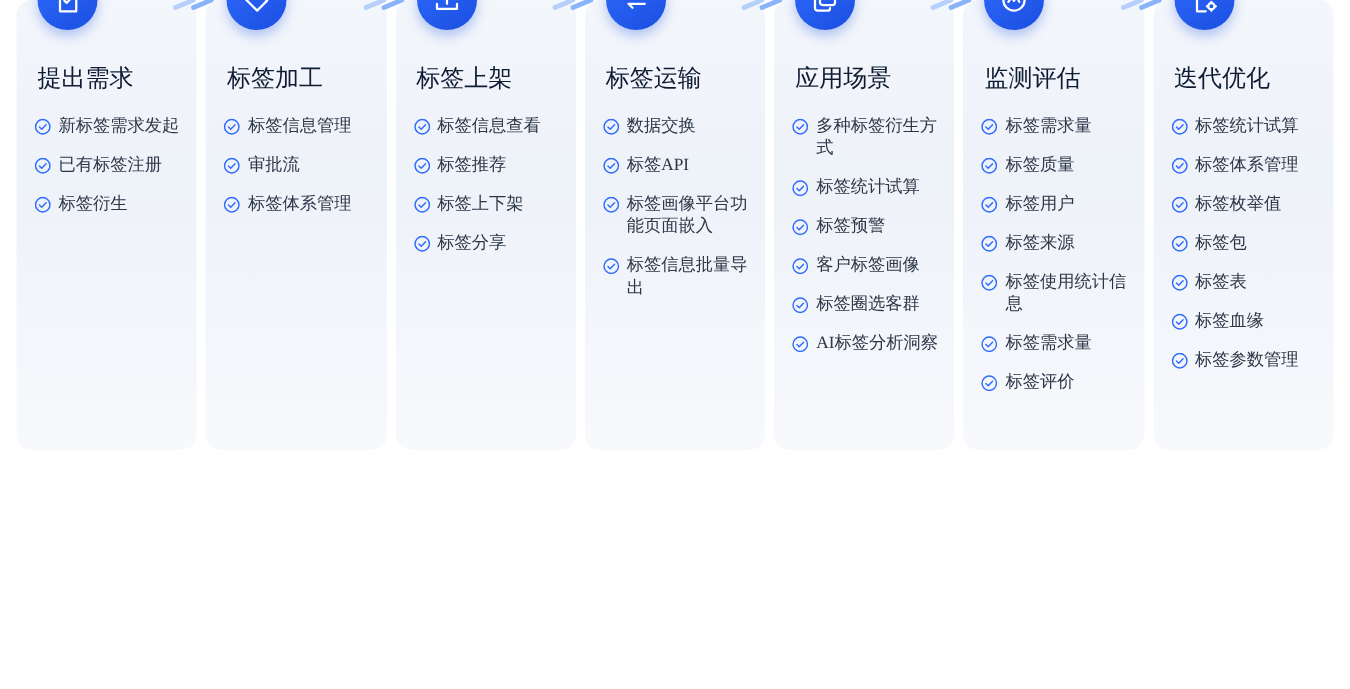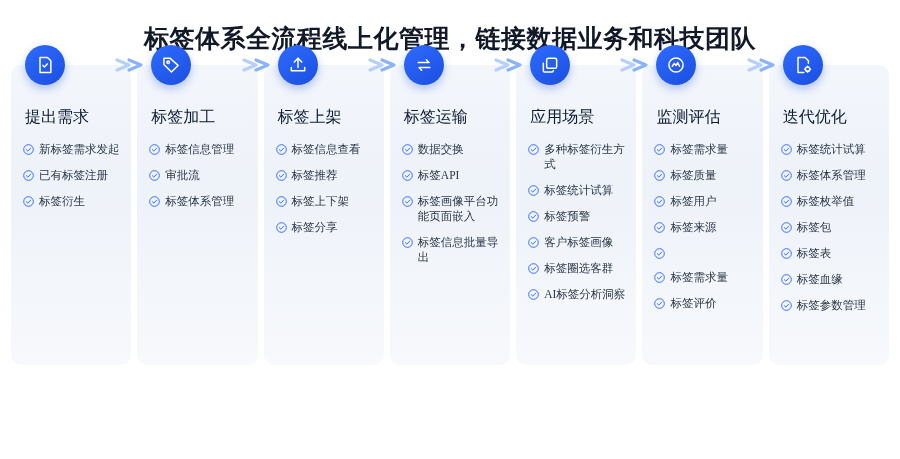--- a/index.html
+++ b/index.html
@@ -103,21 +103,20 @@
   }
   .item-label {
     word-break: break-word;
   }
 </style>
 </head>
 <body>
 
 <div class="page">
 
-  <div class="title">标签体系全流程线上化管理，链接数据业务和科技团队</div>
 
   <div class="flow">
 
     <div class="col">
       <div class="card">
         <div class="badge">
           <svg width="20" height="20" viewBox="0 0 24 24" fill="none" stroke="#ffffff" stroke-width="1.8" stroke-linecap="round" stroke-linejoin="round">
             <path d="M6 3h9l4 4v14H6z"></path>
             <path d="M9.5 12.5l1.8 1.8 3.4-3.6"></path>
           </svg>
@@ -385,20 +384,21 @@
                 <circle cx="8" cy="8" r="7" fill="none" stroke="#2f6bff" stroke-width="1.4"></circle>
                 <path d="M4.8 8.2l2.2 2.2 4.2-4.4" fill="none" stroke="#2f6bff" stroke-width="1.4" stroke-linecap="round" stroke-linejoin="round"></path>
               </svg>
             <span class="item-label">标签来源</span>
           </li>
           <li class="item">
             <svg class="check" viewBox="0 0 16 16">
                 <circle cx="8" cy="8" r="7" fill="none" stroke="#2f6bff" stroke-width="1.4"></circle>
                 <path d="M4.8 8.2l2.2 2.2 4.2-4.4" fill="none" stroke="#2f6bff" stroke-width="1.4" stroke-linecap="round" stroke-linejoin="round"></path>
               </svg>
+            <span class="item-label">标签使用统计信息</span>
           </li>
           <li class="item">
             <svg class="check" viewBox="0 0 16 16">
                 <circle cx="8" cy="8" r="7" fill="none" stroke="#2f6bff" stroke-width="1.4"></circle>
                 <path d="M4.8 8.2l2.2 2.2 4.2-4.4" fill="none" stroke="#2f6bff" stroke-width="1.4" stroke-linecap="round" stroke-linejoin="round"></path>
               </svg>
             <span class="item-label">标签需求量</span>
           </li>
           <li class="item">
             <svg class="check" viewBox="0 0 16 16">

